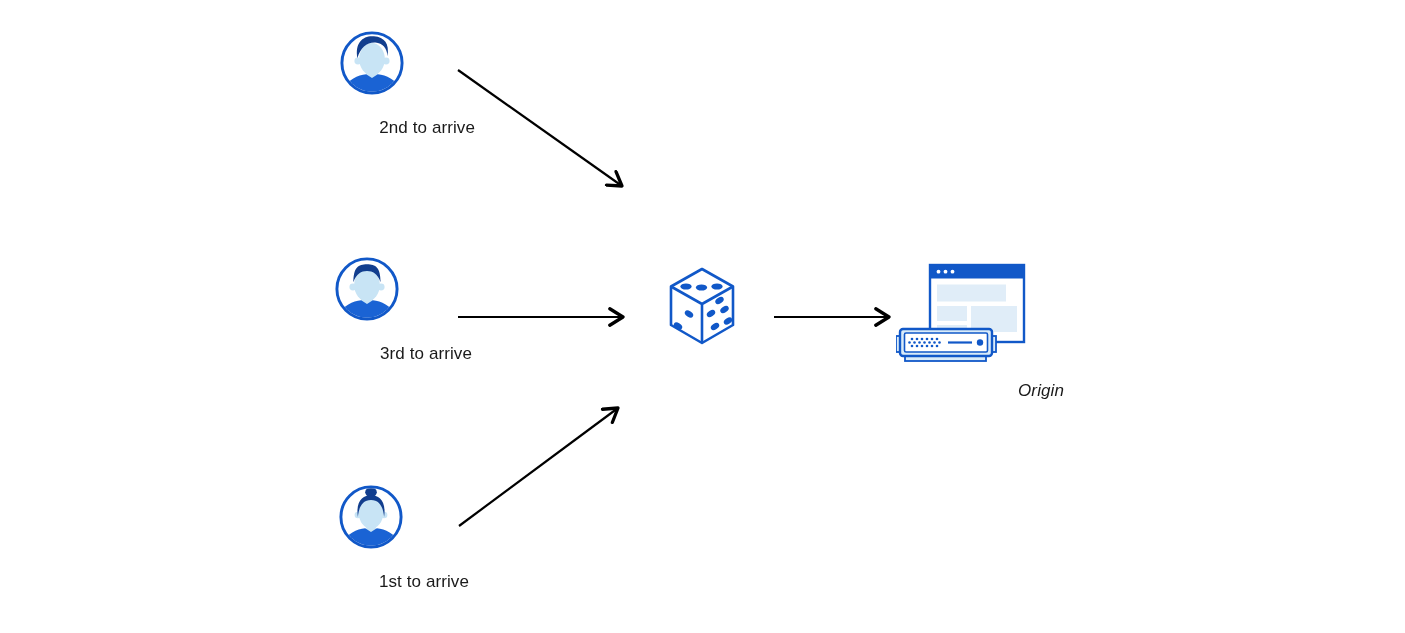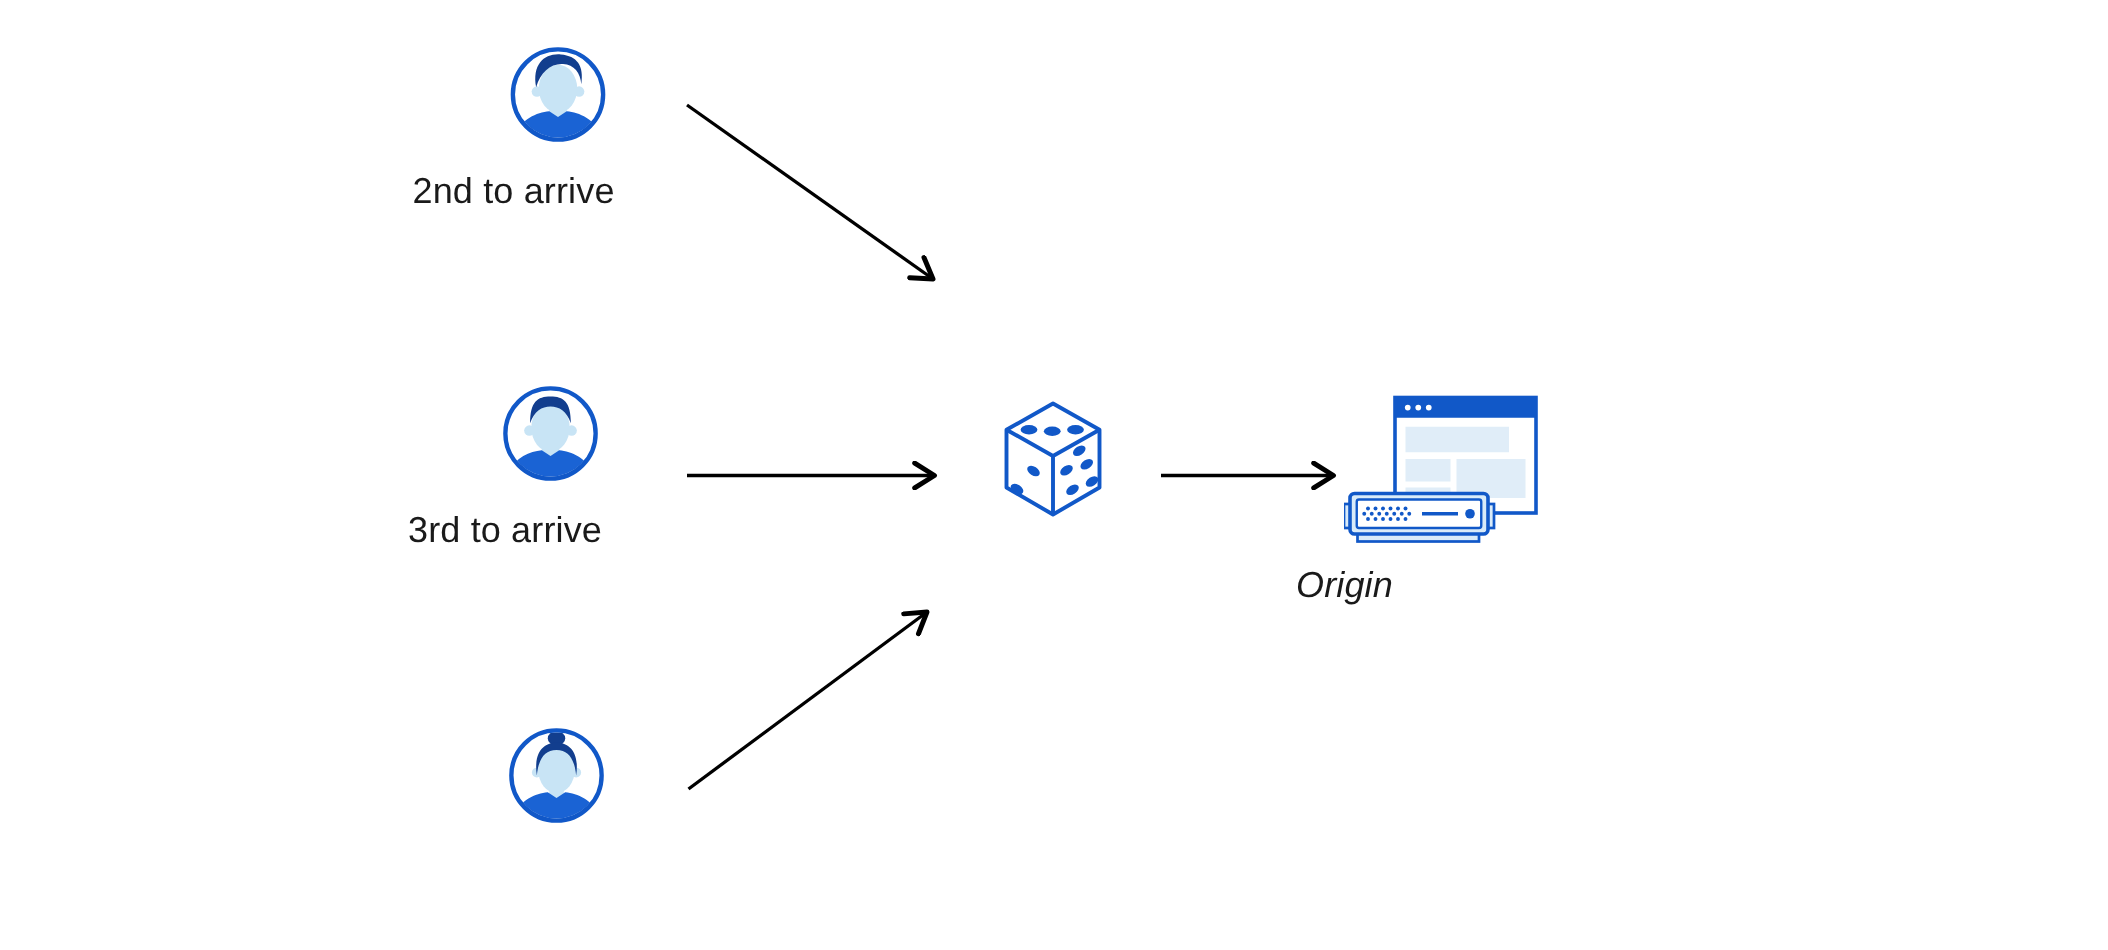--- a/index.html
+++ b/index.html
@@ -28,22 +28,22 @@
   .arrow-line {
     stroke: var(--arrow-black, #000);
     stroke-width: 2.2;
     fill: none;
   }
 
   
   .node-label {
     position: absolute;
     width: 200px;
-    text-align: left;
-    font-size: 24px;
+    text-align: right;
+    font-size: 17px;
     line-height: 24px;
     color: var(--text-color, #1a1a1a);
     letter-spacing: 0.1px;
     white-space: nowrap;
   }
 
   
   .stroke-blue   { stroke: var(--primary-blue, #1158C8); fill: none; }
   .fill-blue     { fill: var(--primary-blue, #1158C8); }
   .fill-shirt    { fill: var(--shirt-blue, #1A63D4); }
@@ -125,20 +125,21 @@
         <path d="M2,68 C6,52 18,46.5 28,45.5 L34,49.5 L40,45.5 C50,46.5 62,52 66,68 Z" class="fill-shirt"></path>
         <circle cx="20.5" cy="32" r="3.4" class="fill-face"></circle>
         <circle cx="47.5" cy="32" r="3.4" class="fill-face"></circle>
         <ellipse cx="34" cy="30" rx="12.6" ry="16" class="fill-face"></ellipse>
         <ellipse cx="34" cy="8.5" rx="6" ry="5" class="fill-navy"></ellipse>
         <path d="M20.5,34 C18,17 26,11.5 34,11.5 C42,11.5 50,17 47.5,34 C46.5,24 43,16.5 34,16.5 C25,16.5 21.5,24 20.5,34 Z" class="fill-navy"></path>
       </g>
       <circle cx="34" cy="34" r="31" class="stroke-blue" stroke-width="3"></circle>
     </svg>
   </div>
+  <div class="node-label" style="left:269px; top:570px;">1st to arrive</div>
 
   <div class="abs" style="left:666px; top:266px;">
     <svg width="72" height="82" viewBox="0 0 72 82">
       <g class="stroke-blue" stroke-width="2.6" stroke-linejoin="round">
         <path d="M36,3 L67,20.5 L67,59 L36,77 L5,59 L5,20.5 Z" fill="#ffffff"></path>
         <path d="M5,20.5 L36,38 L67,20.5 M36,38 L36,77"></path>
       </g>
       <g class="fill-blue">
         <ellipse cx="20" cy="20.5" rx="5.6" ry="3.1"></ellipse>
         <ellipse cx="35.5" cy="21.5" rx="5.6" ry="3.1"></ellipse>

